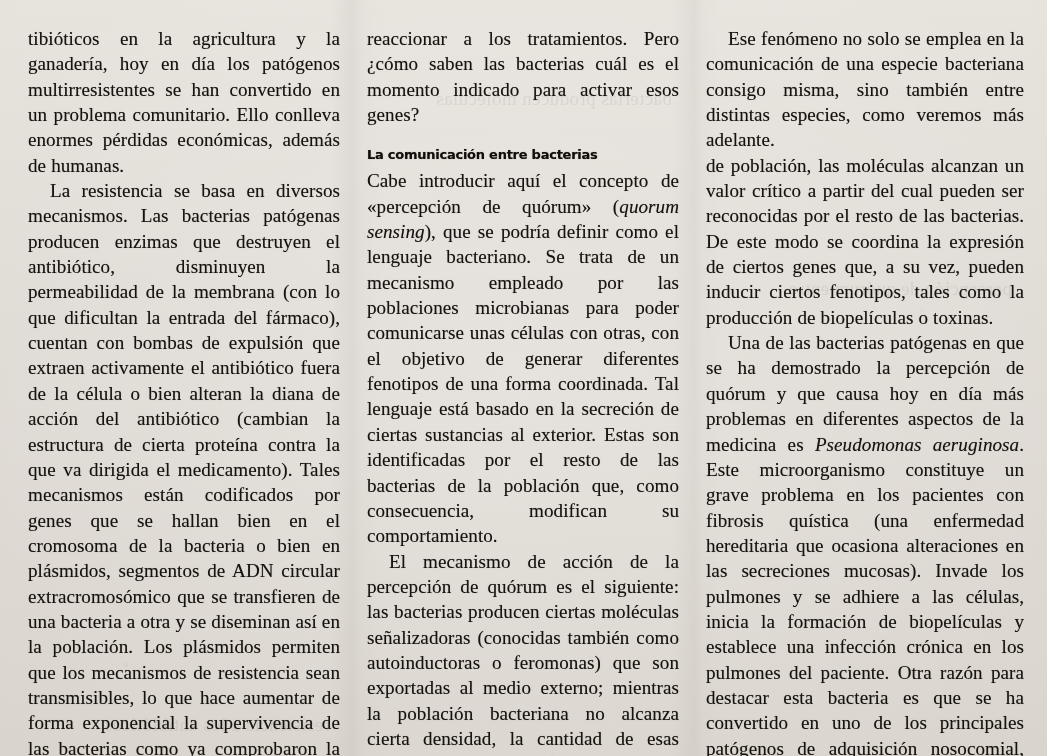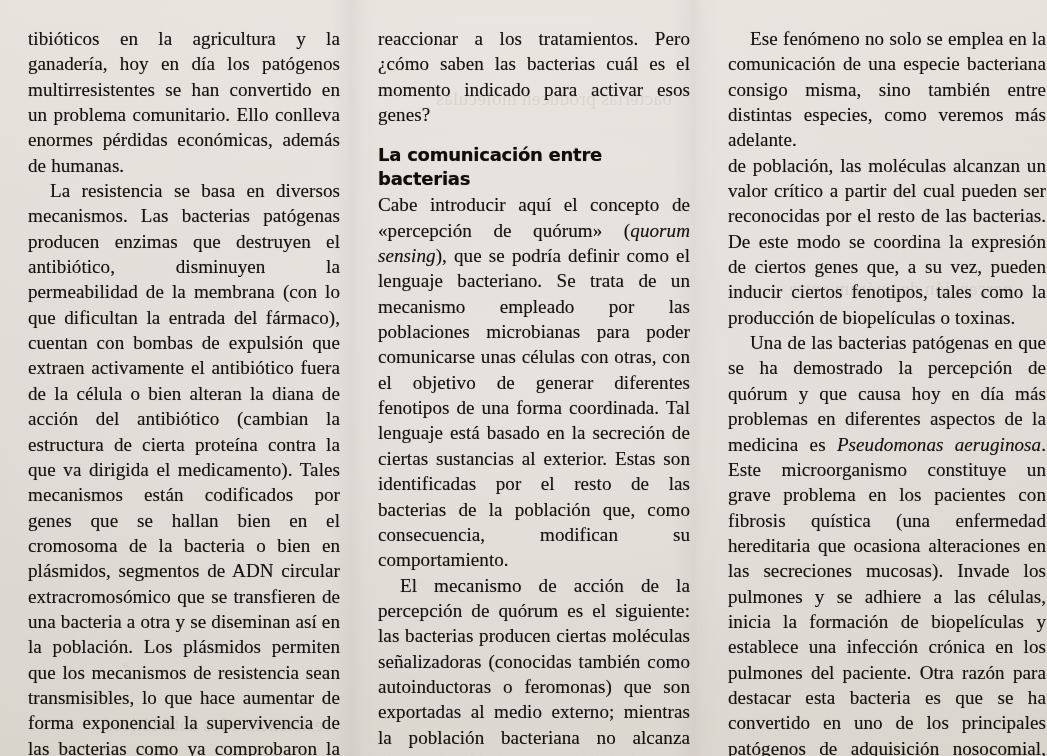--- a/index.html
+++ b/index.html
@@ -67,21 +67,21 @@
   .st-a { left: 30px;  top: 712px; width: 300px; }
   .st-b { left: 372px; top: 86px;  width: 300px; }
   .st-c { left: 712px; top: 276px; width: 300px; }
 
   .columns {
     position: absolute;
     inset: 0;
     display: flex;
     padding: 26px 10px 12px 28px;
     box-sizing: border-box;
-    gap: 12px;
+    gap: 1px;
   }
 
   .column {
     width: 312px;
     flex: 0 0 312px;
     position: relative;
   }
   .column + .column { margin-left: 26px; }
   .col-3 { width: 318px; flex-basis: 318px; }
 
@@ -96,21 +96,21 @@
     color: #16120f;
     text-shadow: 0 0 0.7px rgba(30,24,18,0.42);
   }
   .para.indent { text-indent: 22px; }
   .para em { font-style: italic; }
 
   .section-heading {
     margin: 9px 0 1px 0;
     font-family: "DejaVu Sans", "Liberation Sans", sans-serif;
     font-weight: bold;
-    font-size: 18px;
+    font-size: 13px;
     line-height: 24px;
     letter-spacing: -0.25px;
     color: #100d0a;
     text-shadow: 0 0 0.8px rgba(25,20,15,0.55);
   }
 
   .spacer-heading-gap { height: 7px; }
 </style>
 </head>
 <body>

